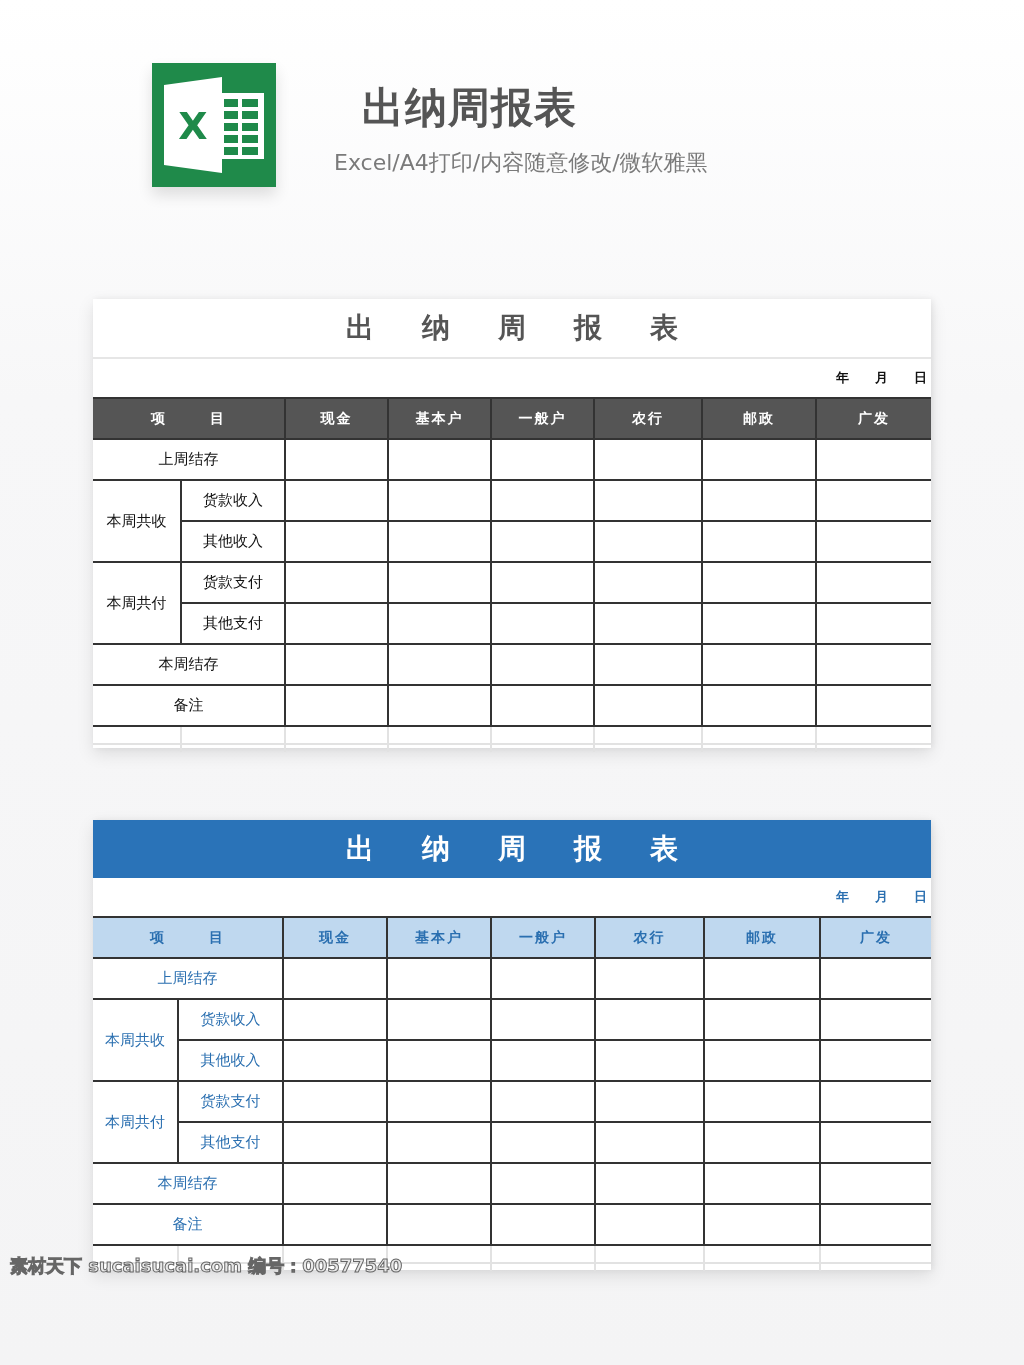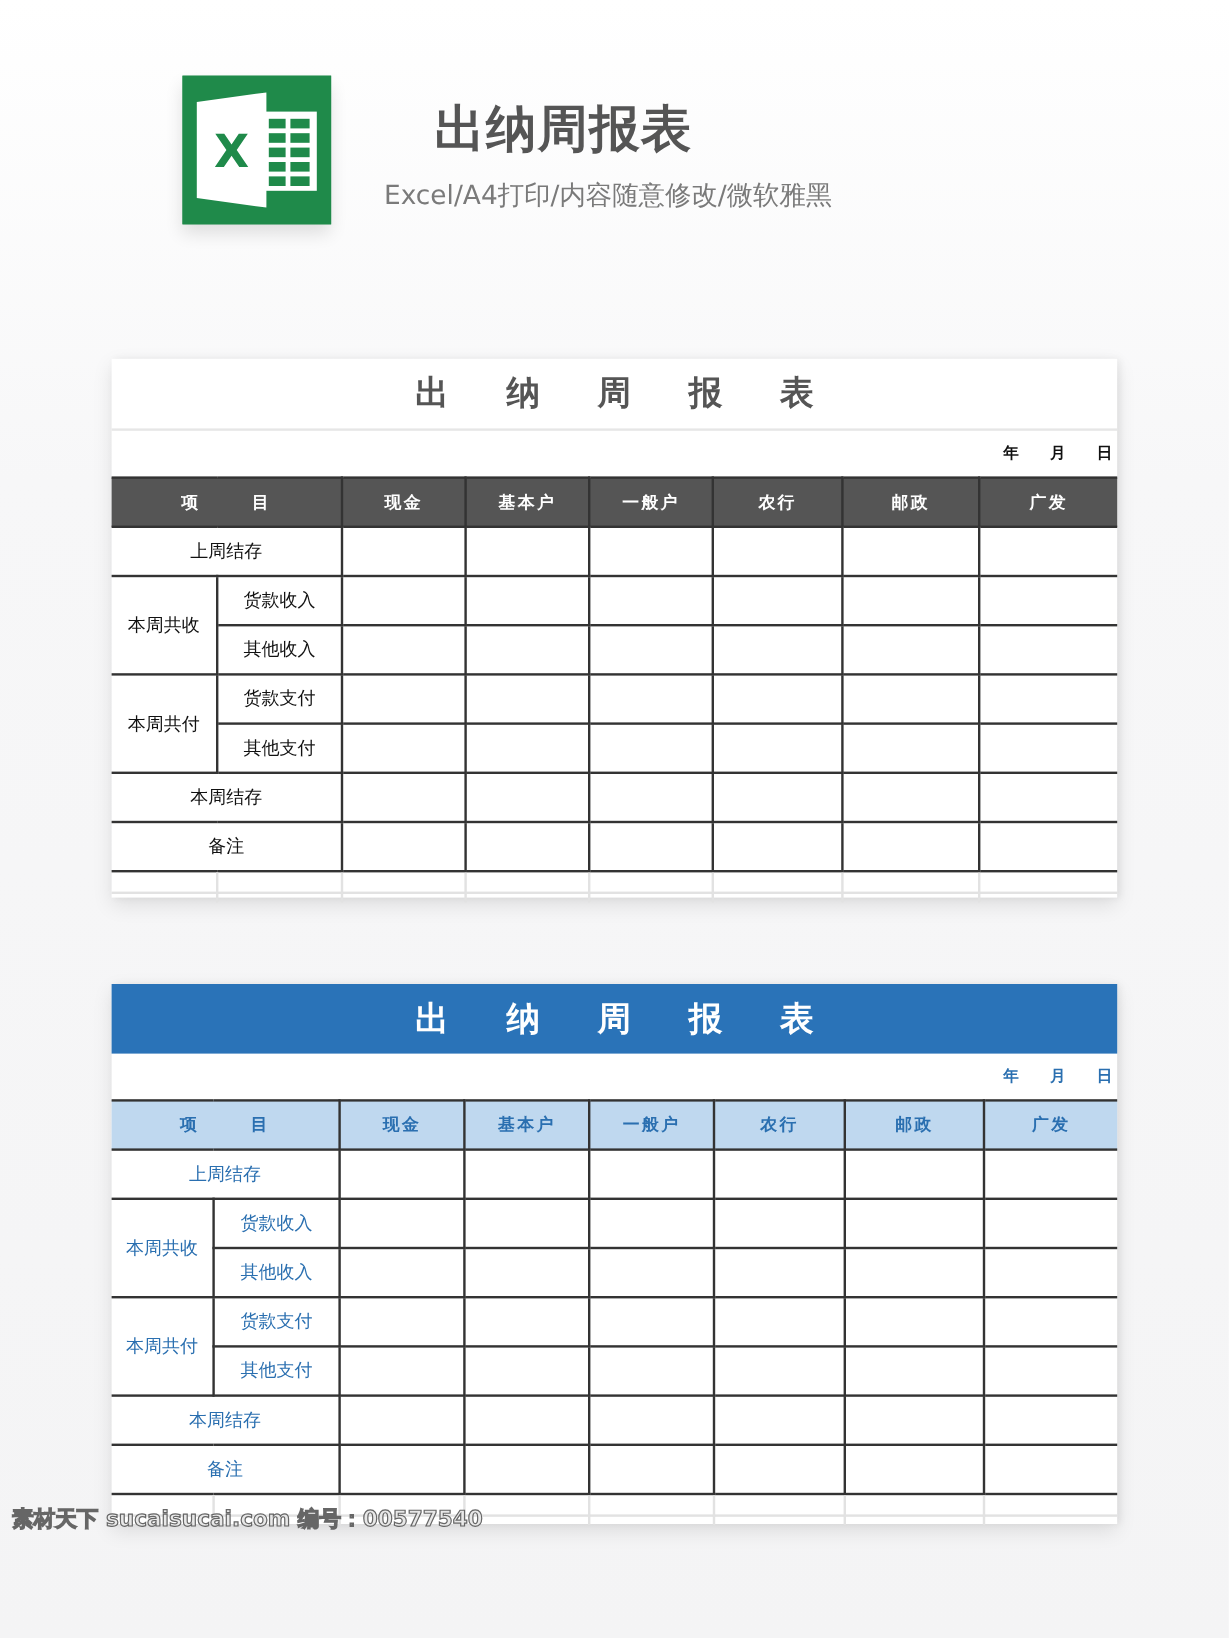--- a/index.html
+++ b/index.html
@@ -15,21 +15,21 @@
     position: absolute; left: 152px; top: 63px; width: 124px; height: 124px;
     background: #1f8a4a;
     box-shadow: 0 8px 14px rgba(0,0,0,0.12);
   }
   .logo svg { width: 124px; height: 124px; display: block; }
   .page-title {
     position: absolute; left: 330px; top: 80px;
     font-size: 42px; font-weight: bold; color: #555; letter-spacing: 1px; margin-left: 32px;
   }
   .page-subtitle {
-    position: absolute; left: 320px; top: 148px;
+    position: absolute; left: 334px; top: 148px;
     font-size: 22px; color: #7a7a7a;
   }
 
   
   .sheet {
     position: absolute; left: 93px; width: 838px;
     background: #fff;
     box-shadow: 0 6px 16px rgba(0,0,0,0.10), 2px 0 6px rgba(0,0,0,0.06);
   }
   .sheet1 { top: 299px; height: 449px; }

